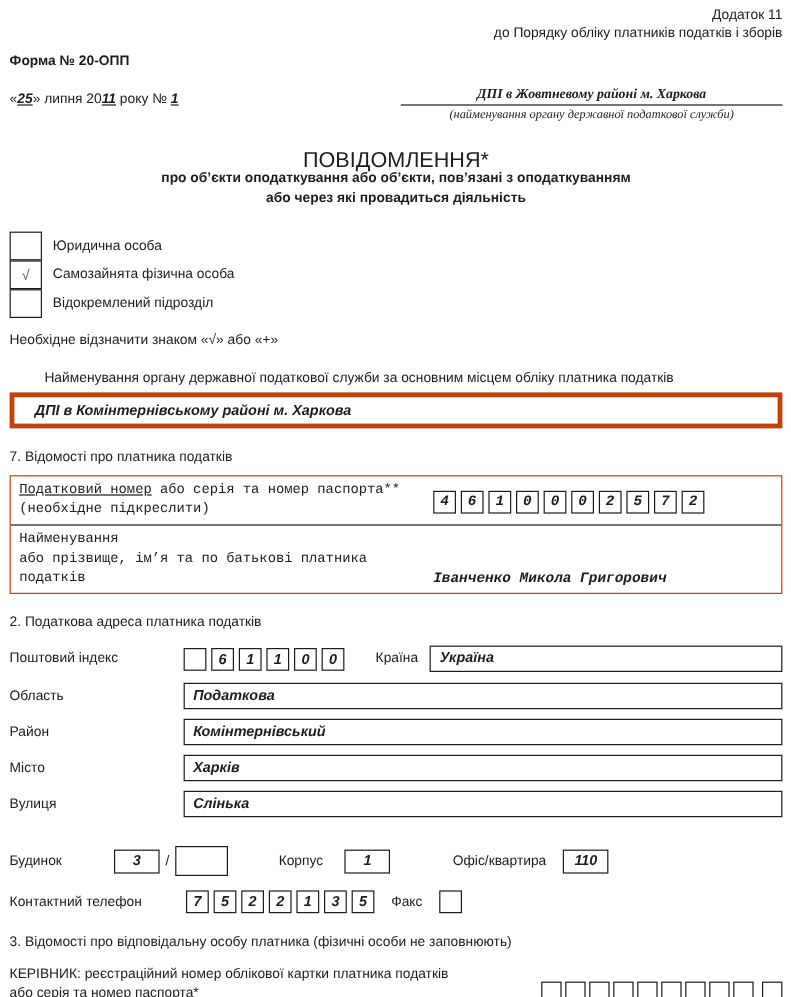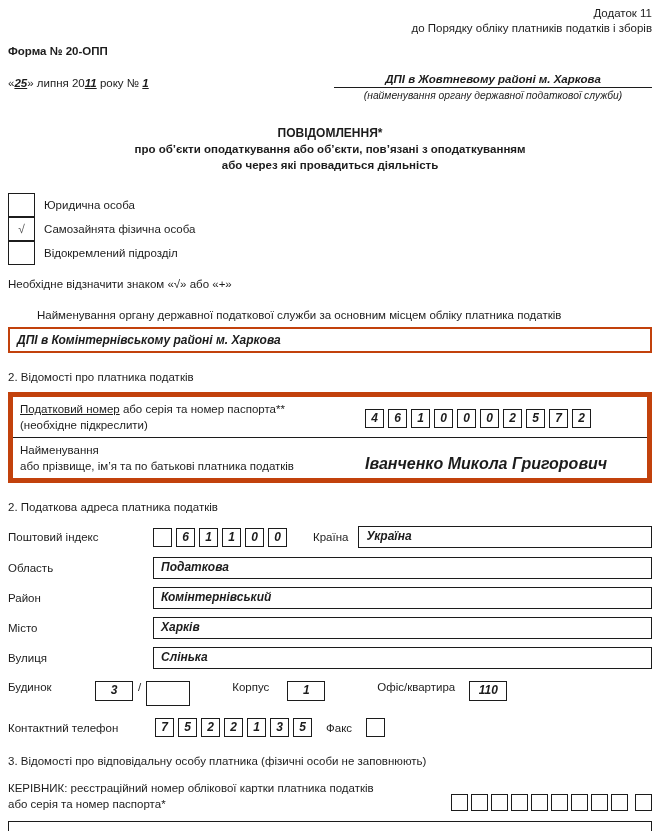--- a/index.html
+++ b/index.html
@@ -6,70 +6,70 @@
   html,body { width:659px; height:831px; overflow:hidden; background:#fff;
     font-family:"Liberation Sans", sans-serif; font-size:11.5px; color:#1c1c1c; }
   .page { width:659px; height:831px; padding:6px 7px 0 8px; position:relative; }
 
   .right-head { text-align:right; line-height:15px; }
   .form-no { text-align:left; font-weight:bold; margin-top:9px; }
 
   .date-office-row { display:flex; margin-top:16px; }
   .date-line { white-space:nowrap; padding-top:4px; }
   .fill-u { font-weight:bold; font-style:italic; text-decoration:underline; }
-  .office-block { margin-left:auto; width:318px; text-align:center; }
+  .office-block { margin-left:auto; width:318px; text-align:center;font-family:Liberation Serif, serif; }
   .office-name { font-weight:bold; font-style:italic; border-bottom:1.5px solid #1c1c1c; padding-bottom:2px; }
   .office-caption { font-style:italic; font-size:10.3px; padding-top:2px; }
 
   .title { text-align:center; margin-top:24px; line-height:16px; }
-  .title .t1 { font-weight:bold; font-size:12px; }
+  .title .t1 { font-weight:normal; font-size:18px; }
   .title .t2 { font-weight:bold; font-size:11.5px; }
 
   .cb-group { margin-top:20px; }
   .cb-row { display:flex; align-items:center; height:24px; }
   .cb-box { width:27px; height:24px; border:1px solid #1c1c1c; margin-top:-1px;
     text-align:center; line-height:23px; color:#555; font-size:12px; flex:0 0 auto; }
   .cb-row:first-child .cb-box { margin-top:0; }
   .cb-label { margin-left:9px; }
   .note { margin-top:13px; }
 
   .office-label { margin-top:19px;padding-left:29px; }
-  .value-box { border:2px solid #c2410c; margin-top:6px; padding:4px 7px;
+  .value-box { border:4px solid #c2410c; margin-top:6px; padding:4px 17px;
     font-weight:bold; font-style:italic; font-size:12px; min-height:24px; }
 
   .s-heading { margin-top:18px; }
 
-  .s1-table { border:5px solid #c2410c; margin-top:9px; }
+  .s1-table { border:1px solid #c2410c; margin-top:9px;font-family:Liberation Mono, monospace; }
   .s1-row { display:flex; padding:4px 7px; min-height:39px; }
   .s1-row + .s1-row { border-top:1px solid #1c1c1c; }
   .s1-left { width:345px; line-height:16px; }
   .u { text-decoration:underline; }
   .cells { display:flex; align-items:center; }
   .cell { width:19px; height:19px; border:1.7px solid #1c1c1c; margin-right:4px;
     text-align:center; line-height:16px; font-weight:bold; font-style:italic; font-size:12px; flex:0 0 auto; }
   .s1-row .cells { padding-top:2px; }
-  .s1-name-val { align-self:flex-end; font-weight:bold; font-style:italic; font-size:16px; padding-bottom:1px; }
+  .s1-name-val { align-self:flex-end; font-weight:bold; font-style:italic; font-size:12px; padding-bottom:1px; }
 
   .frow { display:flex; align-items:center; margin-top:9px; }
   .flabel { width:145px; flex:0 0 auto; }
   .line-box { flex:1; border:1px solid #1c1c1c; height:22px; padding:2px 7px;
     font-weight:bold; font-style:italic; font-size:12px; }
   .spacer-sm { width:22px; flex:0 0 auto; }
   .country-label { flex:0 0 auto; margin-right:10px; }
 
   .small-box { border:1.5px solid #1c1c1c; text-align:center; font-weight:bold;
     font-style:italic; font-size:12px; flex:0 0 auto; }
   .b-num { width:38px; height:20px; line-height:17px; }
   .b-num2 { width:44px; height:25px; line-height:22px; }
   .slash { margin:0 5px; }
 
   .addr-rows .frow { margin-top:9px; }
   .addr-rows .frow + .frow { margin-top:8px; }
 
-  .bud-row { display:flex; margin-top:12px; }
+  .bud-row { display:flex; align-items:center; margin-top:24px; }
   .bud-row .lbl-bud { width:87px; flex:0 0 auto; }
   .korpus-lbl { margin-left:42px; margin-right:18px; }
   .ofis-lbl { margin-left:52px; margin-right:14px; }
 
   .phone-row { display:flex; align-items:center; margin-top:12px; }
   .phone-row .flabel { width:147px; }
   .fax-lbl { margin-left:10px; margin-right:14px;text-align:center; }
   .fax-box { width:19px; height:19px; border:1.5px solid #1c1c1c; flex:0 0 auto; }
 
   .s3-block { display:flex; margin-top:13px; }
@@ -119,21 +119,21 @@
     <div class="cb-row">
       <div class="cb-box"></div>
       <div class="cb-label">Відокремлений підрозділ</div>
     </div>
   </div>
   <div class="note">Необхідне відзначити знаком «√» або «+»</div>
 
   <div class="office-label">Найменування органу державної податкової служби за основним місцем обліку платника податків</div>
   <div class="value-box">ДПІ в Комінтернівському районі м. Харкова</div>
 
-  <div class="s-heading">2. Відомості про платника податків</div>
+  <div class="s-heading">7. Відомості про платника податків</div>
   <div class="s1-table">
     <div class="s1-row">
       <div class="s1-left">
         <div><span class="u">Податковий номер</span><span> або серія та номер паспорта**</span></div>
         <div>(необхідне підкреслити)</div>
       </div>
       <div class="cells">
         <span class="cell">4</span>
         <span class="cell">6</span>
         <span class="cell">1</span>

